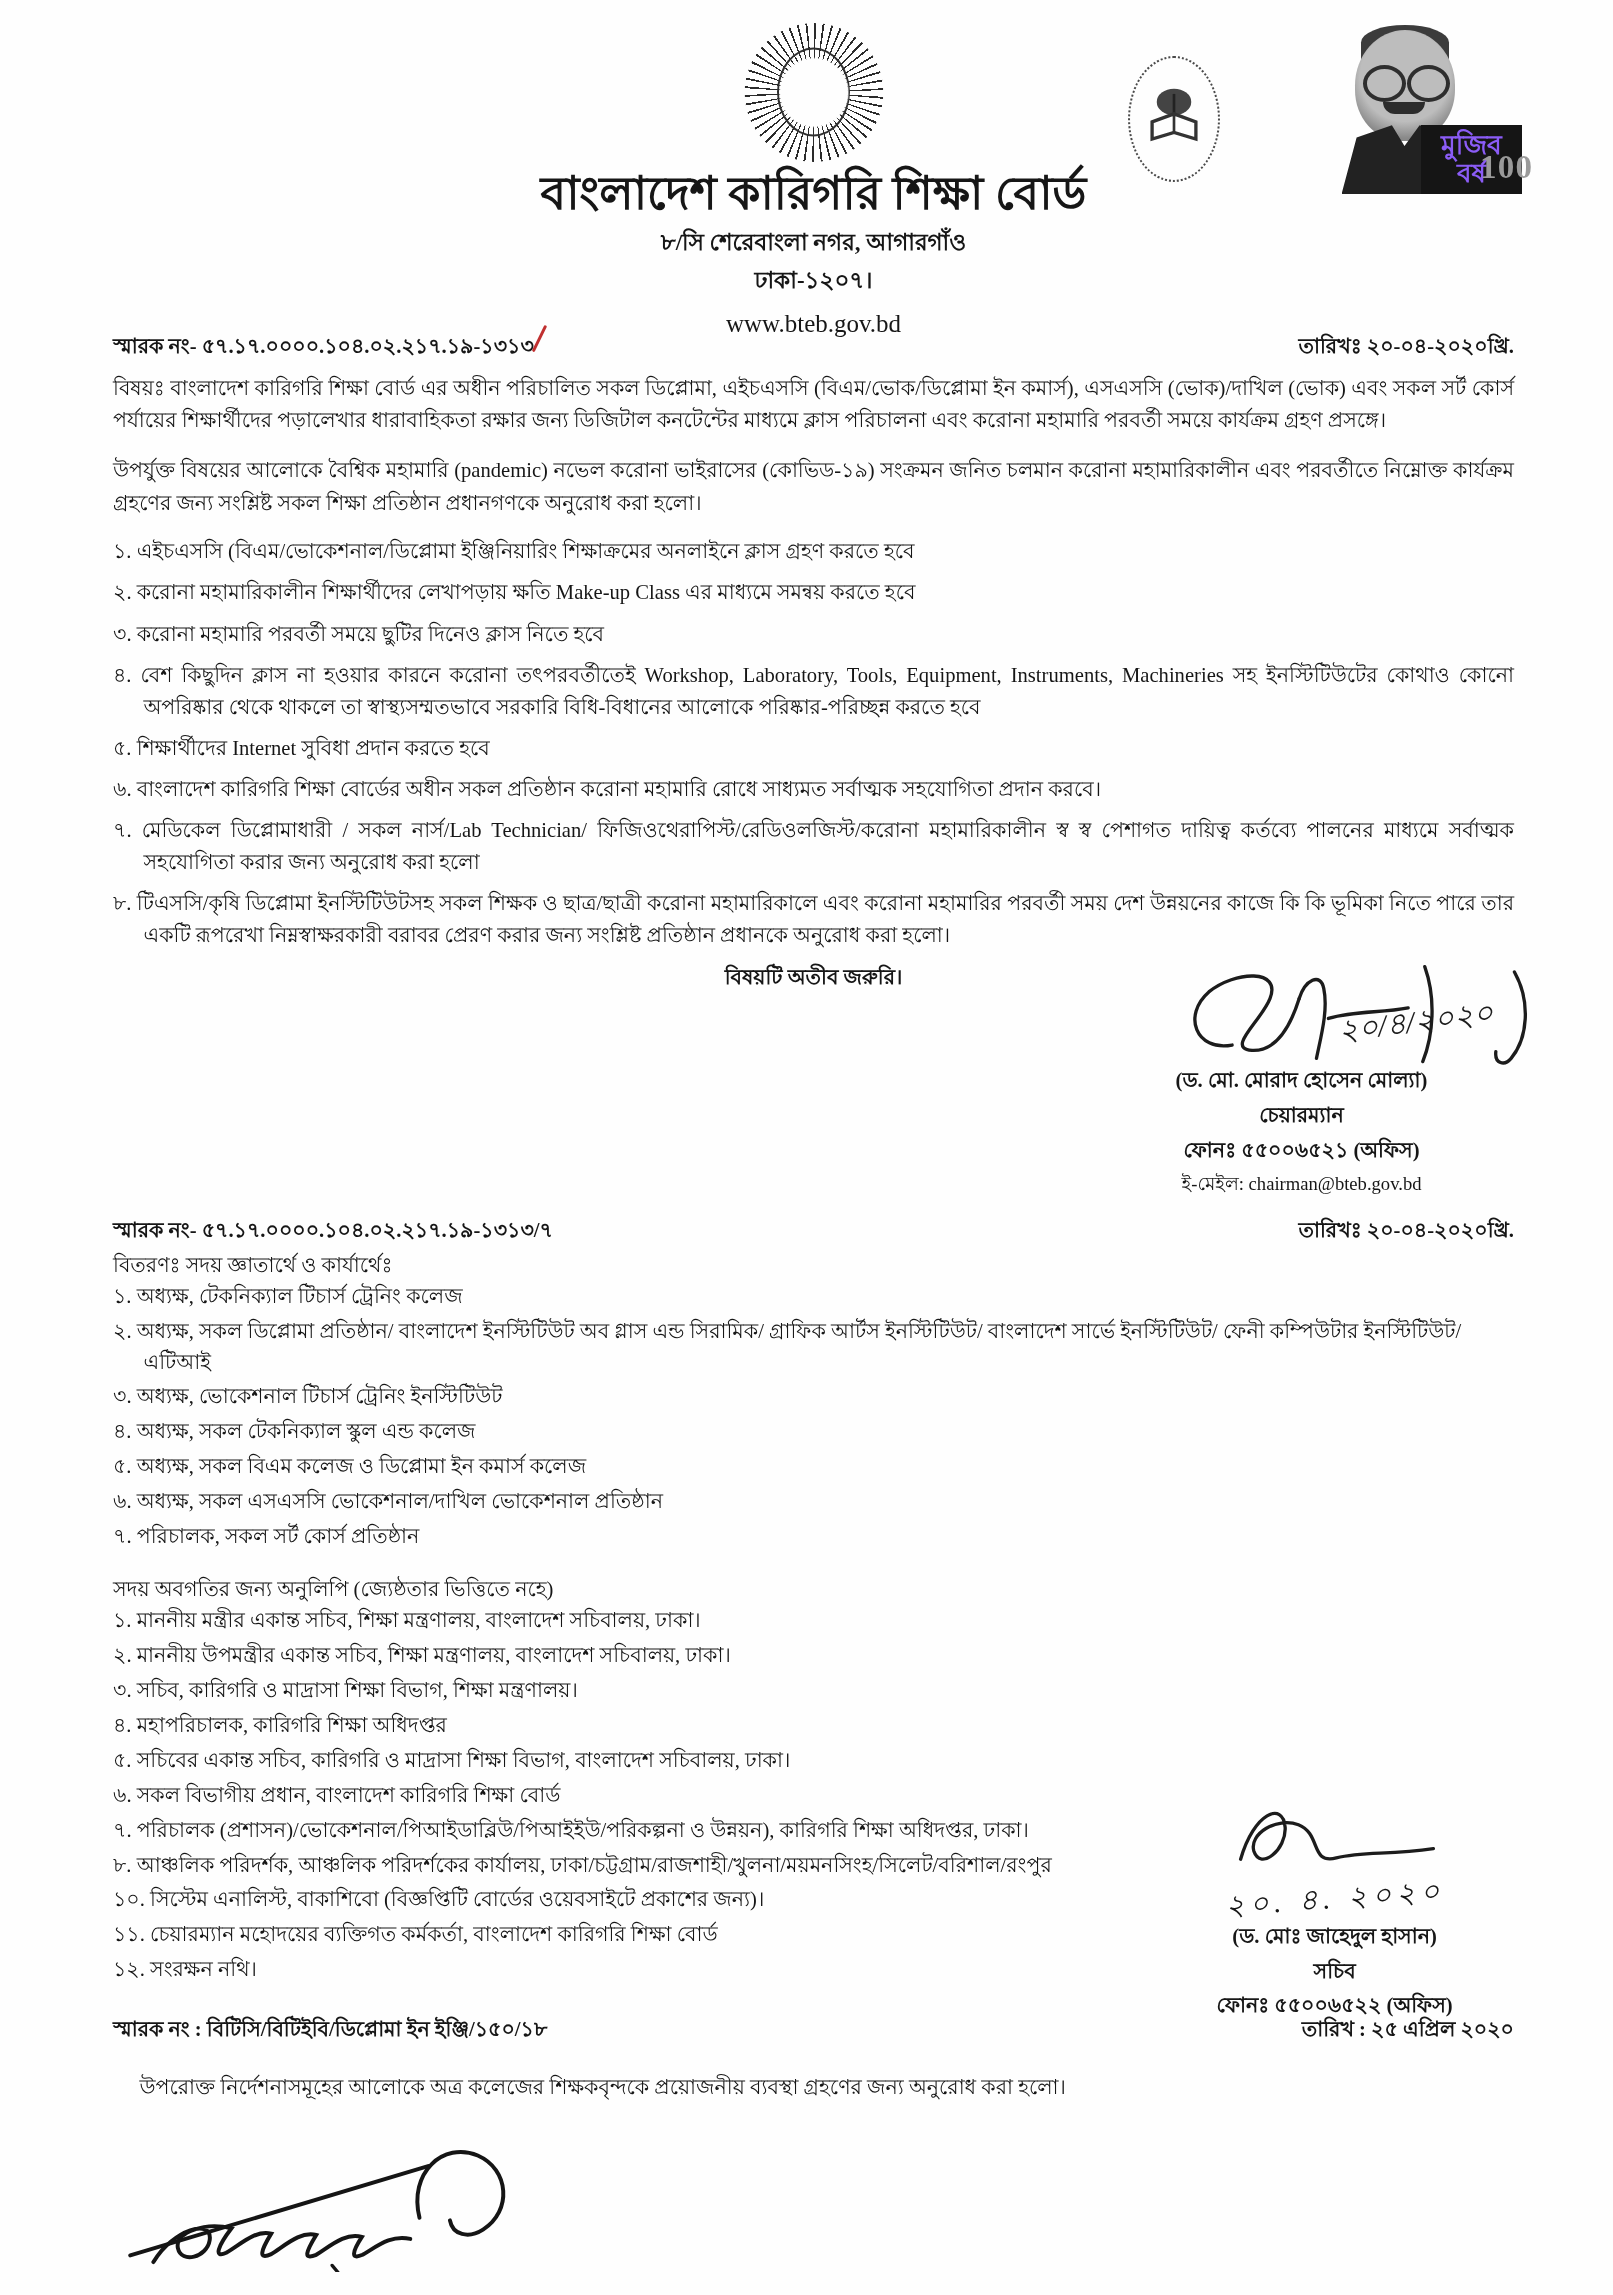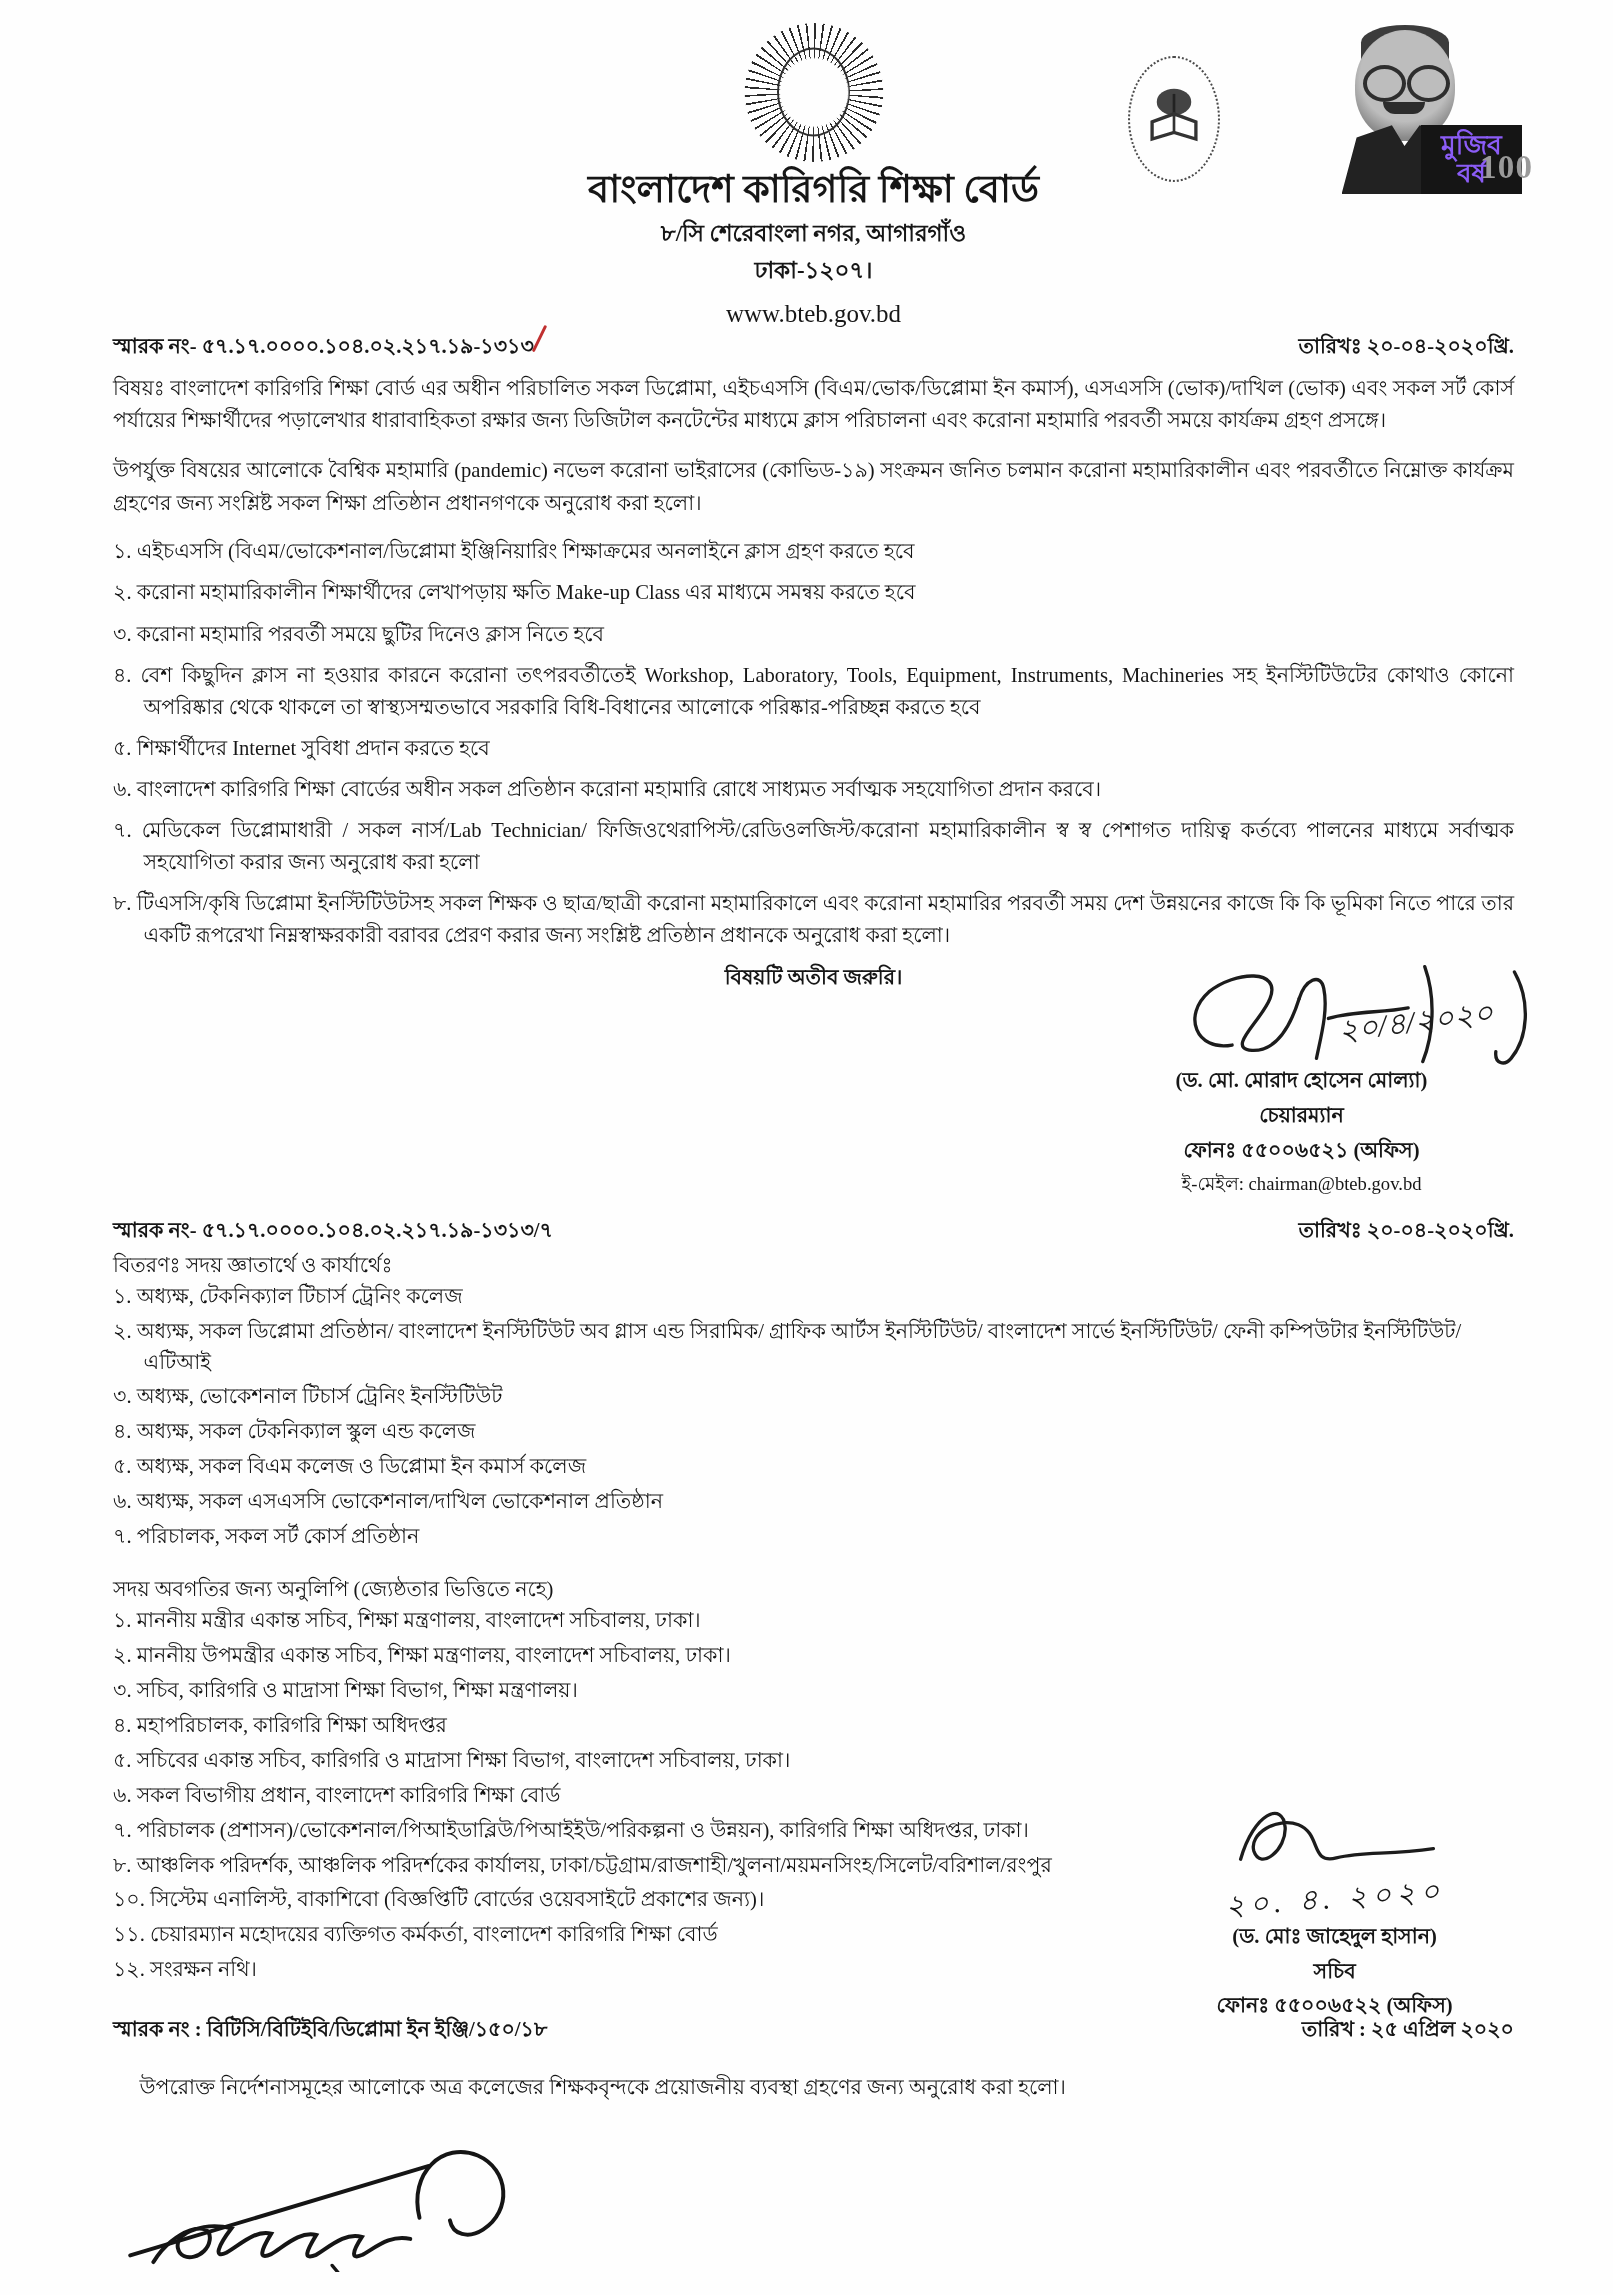--- a/index.html
+++ b/index.html
@@ -25,21 +25,21 @@
     -webkit-mask:radial-gradient(circle,transparent 0 34%,#000 36% 72%,transparent 74%);
             mask:radial-gradient(circle,transparent 0 34%,#000 36% 72%,transparent 74%);
   }
   .seal-inner{
     position:absolute;left:50%;top:50%;transform:translate(-50%,-50%);
     width:69px;height:85px;border:2px solid #2f2f2f;border-radius:50%;
     background:
       radial-gradient(ellipse 22.6px 14.6px at 50% 38%,#3a3a3a 0 60%,transparent 62%),
       radial-gradient(ellipse 26.5px 9.3px at 50% 62%,#4a4a4a 0 60%,transparent 62%);
   }
-  .org-name{font-size:38px;font-weight:700;line-height:1.15;margin-top:6.6px;}
+  .org-name{font-size:46px;font-weight:700;line-height:1.15;margin-top:6.6px;}
   .addr{font-size:23px;font-weight:600;margin-top:5.3px;}
   .addr2{font-size:23px;font-weight:600;margin-top:2.7px;}
   .website{font-size:25px;font-weight:400;margin-top:6.6px;font-family:"Liberation Serif",serif;}
   .logo2{
     position:absolute;left:1015px;top:37px;width:88px;height:122px;
     border:2.7px dotted #4a4a4a;border-radius:50%;
     display:flex;align-items:center;justify-content:center;
   }
   .logo2 svg{display:block;}
   .mujib{position:absolute;left:1202px;top:6.6px;width:207px;height:171px;}

